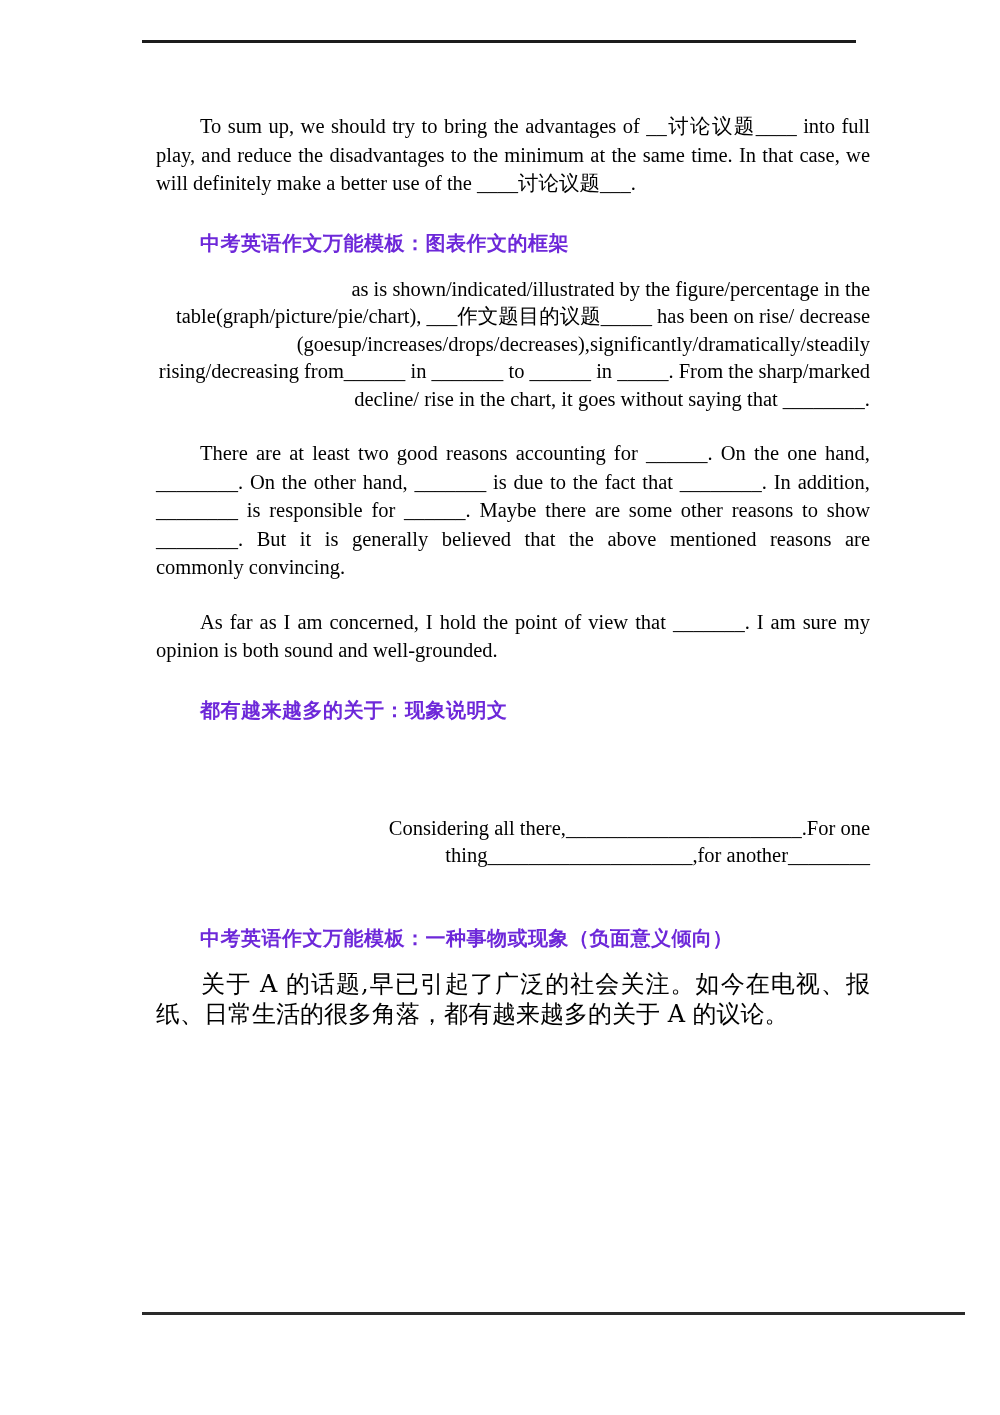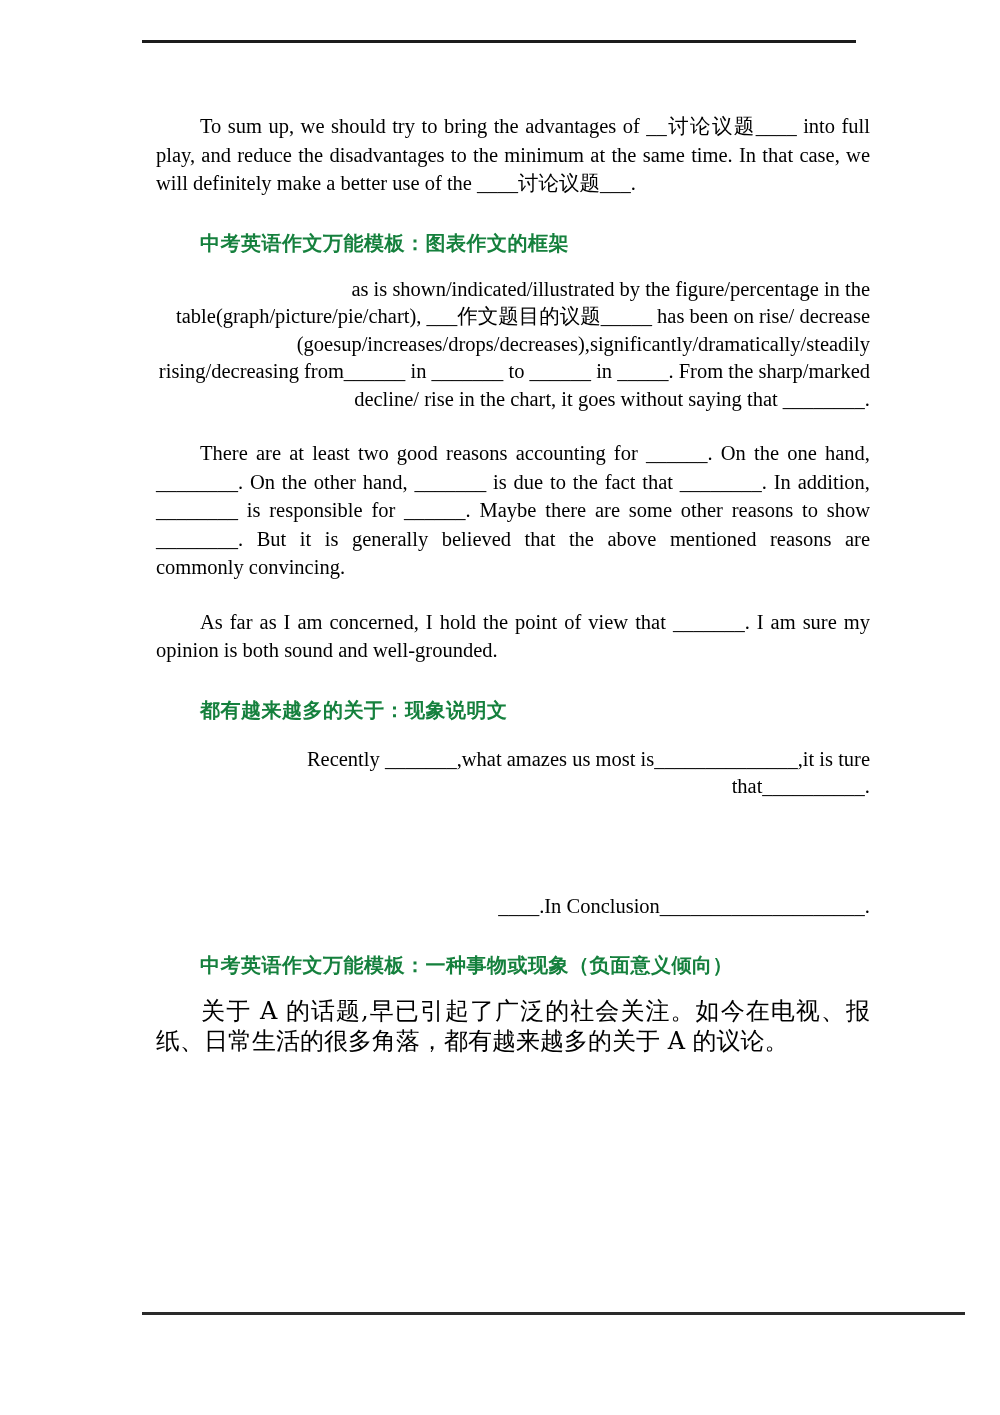--- a/index.html
+++ b/index.html
@@ -68,21 +68,21 @@
   p.just .indent { display: inline-block; width: 44px; }
 
   h2.cn-heading {
     margin: 0;
     font-family: "DejaVu Sans", "Liberation Sans", sans-serif;
     font-weight: bold;
     font-size: 20px;
     line-height: 26px;
     letter-spacing: 0.5px;
     padding-left: 44px;
-    color: #15803d;
+    color: #6d28d9;
   }
 
   p.cn-para {
     margin: 0;
     font-size: 24px;
     line-height: 30px;
     text-align: justify;
     text-align-last: left;
     font-family: "DejaVu Serif", "Liberation Serif", serif;
   }
@@ -121,34 +121,33 @@
     <div class="sp-c"></div>
 
     <p class="just"><span class="indent"></span><span>As far as I am concerned,  I hold the point of view that _______. I am sure my opinion is both sound and well-grounded.</span></p>
 
     <div class="sp-a"></div>
 
     <h2 class="cn-heading">都有越来越多的关于：现象说明文</h2>
 
     <div class="sp-e"></div>
 
-    <p class="para"><span class="indent"></span><span>Recently _______,what amazes us most is______________,it is ture that__________.</span></p>
 
     <div class="sp-e"></div>
 
 
     <div class="sp-e"></div>
 
 
     <div class="sp-e"></div>
 
+    <p class="para"><span class="indent"></span><span>Considering all there,_______________________.For one thing____________________,for another________</span></p>
 
     <div class="sp-e"></div>
 
-    <p class="para"><span class="indent"></span><span>____.In Conclusion____________________.</span></p>
 
     <div class="sp-a"></div>
 
     <h2 class="cn-heading">中考英语作文万能模板：一种事物或现象（负面意义倾向）</h2>
 
     <div class="sp-d"></div>
 
     <p class="cn-para"><span class="indent"></span><span>关于 A 的话题,早已引起了广泛的社会关注。如今在电视、报纸、日常生活的很多角落，都有越来越多的关于 A 的议论。</span></p>
 
   </div>

